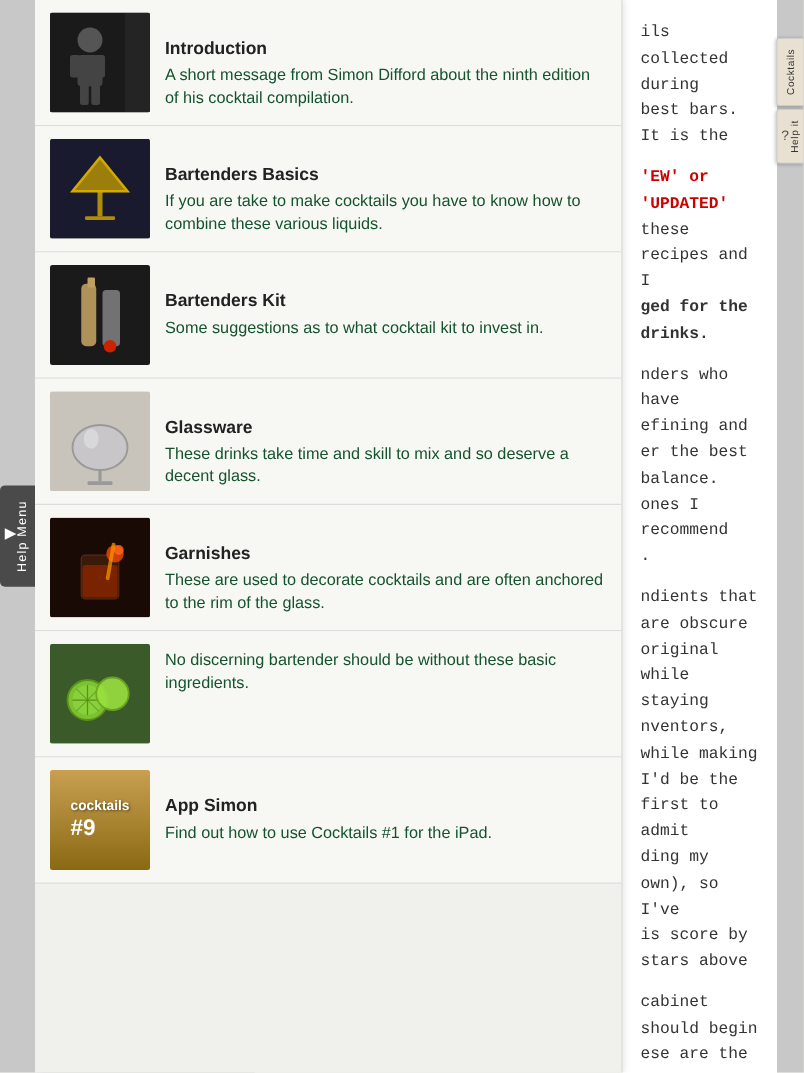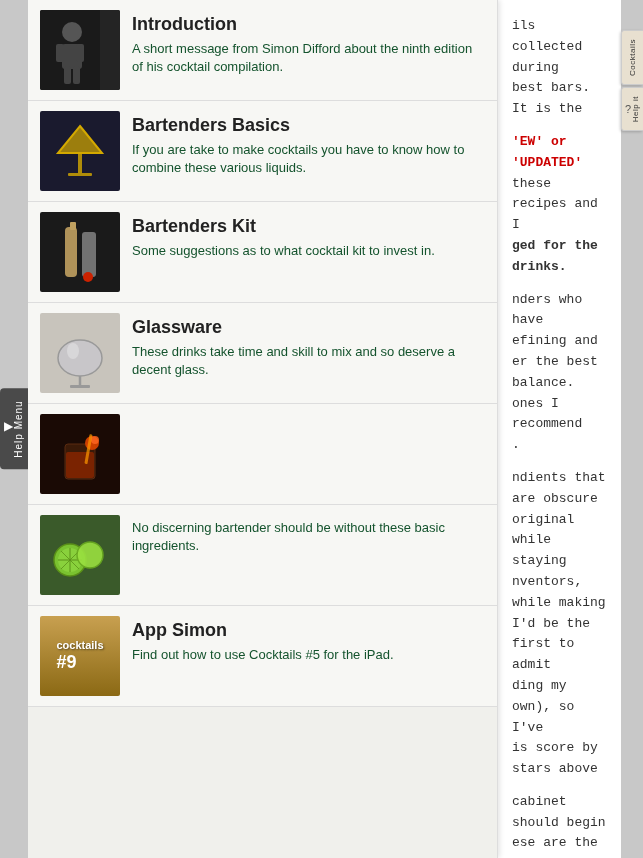--- a/index.html
+++ b/index.html
@@ -115,24 +115,25 @@
       flex-shrink: 0;
       margin-right: 12px;
       overflow: hidden;
       border-radius: 2px;
     }
     .menu-item-content {
       flex: 1;
       padding-top: 4px;
     }
     .menu-item-title {
-      font-size: 18px;
+      font-size: 14px;
       font-weight: 600;
       color: #222;
       margin-bottom: 5px;
+      margin-top: 16px;
     }
     .menu-item-desc {
       font-size: 13px;
       color: #14532d;
       line-height: 1.4;
     }
     
     .img-app-help {
       background: linear-gradient(180deg, #c8a050 0%, #8B6914 100%);
       width: 100%;
@@ -298,20 +299,24 @@
           <rect x="25" y="30" width="30" height="35" rx="3" fill="#3a1a08" stroke="#5a2a10" stroke-width="1"></rect>
 
           <rect x="26" y="38" width="28" height="26" rx="2" fill="#8B2500" opacity="0.8"></rect>
 
           <circle cx="52" cy="29" r="7" fill="#dd4400" opacity="0.9"></circle>
           <circle cx="55" cy="26" r="4" fill="#ff6622" opacity="0.8"></circle>
 
           <rect x="47" y="20" width="3" height="30" rx="1" fill="#ff9900" opacity="0.7" transform="rotate(10 48 35)"></rect>
         </svg>
       </div>
+      <div class="menu-item-content">
+        <div class="menu-item-title">Garnishes</div>
+        <div class="menu-item-desc">These are used to decorate cocktails and are often anchored to the rim of the glass.</div>
+      </div>
     </div>
 
     <div class="menu-item">
       <div class="menu-item-image">
         <svg width="80" height="80" viewBox="0 0 80 80">
           <rect width="80" height="80" fill="#3a5a2a"></rect>
 
           <circle cx="30" cy="45" r="16" fill="#7ac230" stroke="#5a9018" stroke-width="1.5"></circle>
           <circle cx="30" cy="45" r="12" fill="#8dd440" opacity="0.8"></circle>
 
@@ -332,21 +337,21 @@
       <div class="menu-item-image">
         <div class="img-app-help">
           <div>
             <div class="app-help-label">cocktails</div>
             <div class="app-help-number">#9</div>
           </div>
         </div>
       </div>
       <div class="menu-item-content">
         <div class="menu-item-title">App Simon</div>
-        <div class="menu-item-desc">Find out how to use Cocktails #5 for the iPad.</div>
+        <div class="menu-item-desc">Find out how to use Cocktails #1 for the iPad.</div>
       </div>
     </div>
 
   </div>
 
   <div class="content-panel">
     <div class="content-text">
       <p>ils collected during<br>best bars. It is the</p>
       <p><span class="new-badge">'EW' or 'UPDATED'</span><br>these recipes and I<br><strong>ged for the drinks.</strong></p>
       <p>nders who have<br>efining and<br>er the best balance.<br>ones I recommend<br>.</p>

